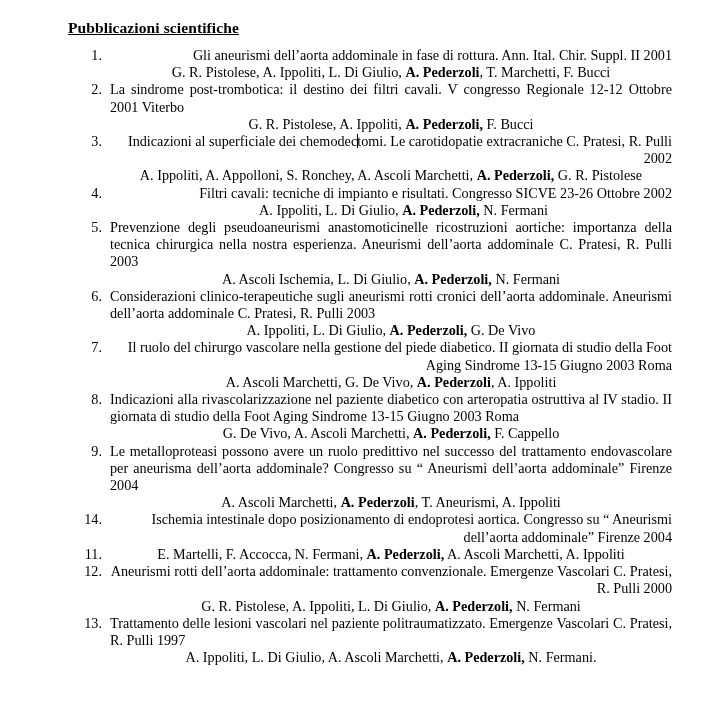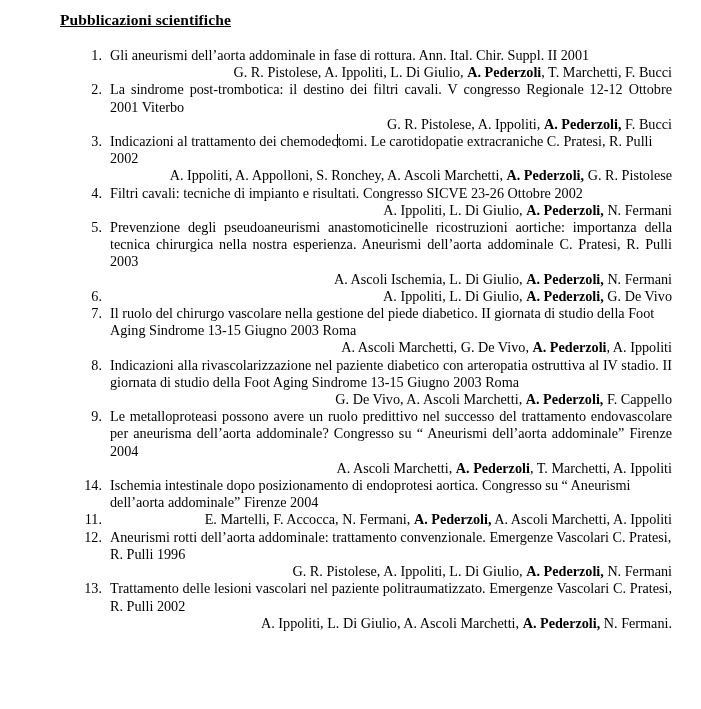--- a/index.html
+++ b/index.html
@@ -19,21 +19,21 @@
     width: 701px;
     height: 709px;
     position: relative;
     box-sizing: border-box;
     background: #ffffff;
   }
   .doc-title {
     font-size: 15.5px;
     font-weight: bold;
     text-decoration: underline;
-    margin: 0;
+    margin: 8px;
     padding: 0;
     position: absolute;
     left: 60px;
     top: 11px;
     letter-spacing: 0.1px;
     white-space: nowrap;
   }
   .pub-list {
     position: absolute;
     left: 0;
@@ -62,26 +62,26 @@
     margin-right: 29px;
   }
   .title-line {
     font-size: 14.2px;
     line-height: 17.2px;
     text-align: justify;
     text-justify: inter-word;
     hyphens: none;
   }
   .title-line.no-justify {
-    text-align: left;
+    text-align: right;
   }
   .authors-line {
     font-size: 14.2px;
     line-height: 17.2px;
-    text-align: right;
+    text-align: center;
     white-space: nowrap;
   }
   .authors-line.extra-indent {
     padding-left: 25px;
   }
   b.hl {
     font-weight: bold;
   }
   .caret {
     display: inline-block;
@@ -111,41 +111,42 @@
       <li class="pub-item">
         <span class="num">2.</span>
         <div class="body-block">
           <div class="title-line">La sindrome post-trombotica: il destino dei filtri cavali. V congresso Regionale 12-12 Ottobre 2001 Viterbo</div>
           <div class="authors-line"><span>G. R. Pistolese, A. Ippoliti, </span><b class="hl">A. Pederzoli,</b><span> F. Bucci</span></div>
         </div>
       </li>
       <li class="pub-item">
         <span class="num">3.</span>
         <div class="body-block">
-          <div class="title-line no-justify"><span>Indicazioni al trattamento dei chemodec</span><span class="caret"></span><span>tomi. Le carotidopatie extracraniche  C. Pratesi, R. Pulli 2002</span></div>
+          <div class="title-line no-justify"><span>Indicazioni al superficiale dei chemodec</span><span class="caret"></span><span>tomi. Le carotidopatie extracraniche  C. Pratesi, R. Pulli 2002</span></div>
           <div class="authors-line"><span>A. Ippoliti, A. Appolloni, S. Ronchey, A. Ascoli Marchetti, </span><b class="hl">A. Pederzoli,</b><span> G. R. Pistolese</span></div>
         </div>
       </li>
       <li class="pub-item">
         <span class="num">4.</span>
         <div class="body-block">
           <div class="title-line no-justify">Filtri cavali: tecniche di impianto e risultati. Congresso SICVE 23-26 Ottobre 2002</div>
           <div class="authors-line extra-indent"><span>A.  Ippoliti, L. Di Giulio, </span><b class="hl">A. Pederzoli,</b><span> N. Fermani</span></div>
         </div>
       </li>
       <li class="pub-item">
         <span class="num">5.</span>
         <div class="body-block">
           <div class="title-line">Prevenzione degli pseudoaneurismi anastomoticinelle ricostruzioni aortiche: importanza della tecnica chirurgica nella nostra esperienza. Aneurismi dell’aorta addominale C. Pratesi, R. Pulli 2003</div>
           <div class="authors-line"><span>A. Ascoli Ischemia, L. Di Giulio, </span><b class="hl">A. Pederzoli,</b><span> N. Fermani</span></div>
         </div>
       </li>
       <li class="pub-item">
         <span class="num">6.</span>
         <div class="body-block">
+          <div class="title-line">Considerazioni clinico-terapeutiche sugli aneurismi rotti cronici dell’aorta addominale. Aneurismi dell’aorta addominale C. Pratesi, R. Pulli 2003</div>
           <div class="authors-line"><span>A. Ippoliti,  L. Di Giulio, </span><b class="hl">A. Pederzoli,</b><span> G. De Vivo</span></div>
         </div>
       </li>
       <li class="pub-item">
         <span class="num">7.</span>
         <div class="body-block">
           <div class="title-line no-justify">Il ruolo del chirurgo vascolare nella gestione del piede diabetico. II giornata di studio della Foot Aging Sindrome 13-15 Giugno 2003 Roma</div>
           <div class="authors-line"><span>A. Ascoli Marchetti, G. De Vivo, </span><b class="hl">A. Pederzoli</b><span>, A. Ippoliti</span></div>
         </div>
       </li>
@@ -153,44 +154,44 @@
         <span class="num">8.</span>
         <div class="body-block">
           <div class="title-line">Indicazioni alla rivascolarizzazione nel paziente diabetico con arteropatia ostruttiva al IV stadio. II giornata di studio della Foot Aging Sindrome 13-15 Giugno 2003 Roma</div>
           <div class="authors-line"><span>G. De Vivo, A. Ascoli Marchetti, </span><b class="hl">A. Pederzoli,</b><span> F. Cappello</span></div>
         </div>
       </li>
       <li class="pub-item">
         <span class="num">9.</span>
         <div class="body-block">
           <div class="title-line">Le metalloproteasi possono avere un ruolo predittivo nel successo del trattamento endovascolare per aneurisma dell’aorta addominale? Congresso su “ Aneurismi dell’aorta addominale” Firenze 2004</div>
-          <div class="authors-line"><span>A. Ascoli Marchetti, </span><b class="hl">A. Pederzoli</b><span>, T. Marchetti, A. Ippoliti</span></div>
+          <div class="authors-line"><span>A. Ascoli Marchetti, </span><b class="hl">A. Pederzoli</b><span>, T. Aneurismi, A. Ippoliti</span></div>
         </div>
       </li>
       <li class="pub-item">
         <span class="num">14.</span>
         <div class="body-block">
           <div class="title-line no-justify">Ischemia intestinale dopo posizionamento di endoprotesi aortica. Congresso su “ Aneurismi dell’aorta addominale” Firenze 2004</div>
         </div>
       </li>
       <li class="pub-item">
         <span class="num">11.</span>
         <div class="body-block">
           <div class="authors-line"><span>E. Martelli, F. Accocca, N. Fermani,  </span><b class="hl">A. Pederzoli,</b><span> A. Ascoli Marchetti, A. Ippoliti</span></div>
         </div>
       </li>
       <li class="pub-item">
         <span class="num">12.</span>
         <div class="body-block">
-          <div class="title-line no-justify">Aneurismi rotti dell’aorta addominale: trattamento convenzionale. Emergenze Vascolari C. Pratesi, R. Pulli 1996</div>
+          <div class="title-line no-justify">Aneurismi rotti dell’aorta addominale: trattamento convenzionale. Emergenze Vascolari C. Pratesi, R. Pulli 2000</div>
           <div class="authors-line"><span>G. R. Pistolese, A. Ippoliti, L. Di Giulio, </span><b class="hl">A. Pederzoli,</b><span> N. Fermani</span></div>
         </div>
       </li>
       <li class="pub-item">
         <span class="num">13.</span>
         <div class="body-block">
-          <div class="title-line">Trattamento delle lesioni vascolari nel paziente politraumatizzato. Emergenze Vascolari C. Pratesi, R. Pulli 2002</div>
+          <div class="title-line">Trattamento delle lesioni vascolari nel paziente politraumatizzato. Emergenze Vascolari C. Pratesi, R. Pulli 1997</div>
           <div class="authors-line"><span>A. Ippoliti, L. Di Giulio, A. Ascoli Marchetti, </span><b class="hl">A. Pederzoli,</b><span> N. Fermani.</span></div>
         </div>
       </li>
     </ol>
 
 </div>
 
 </body></html>

